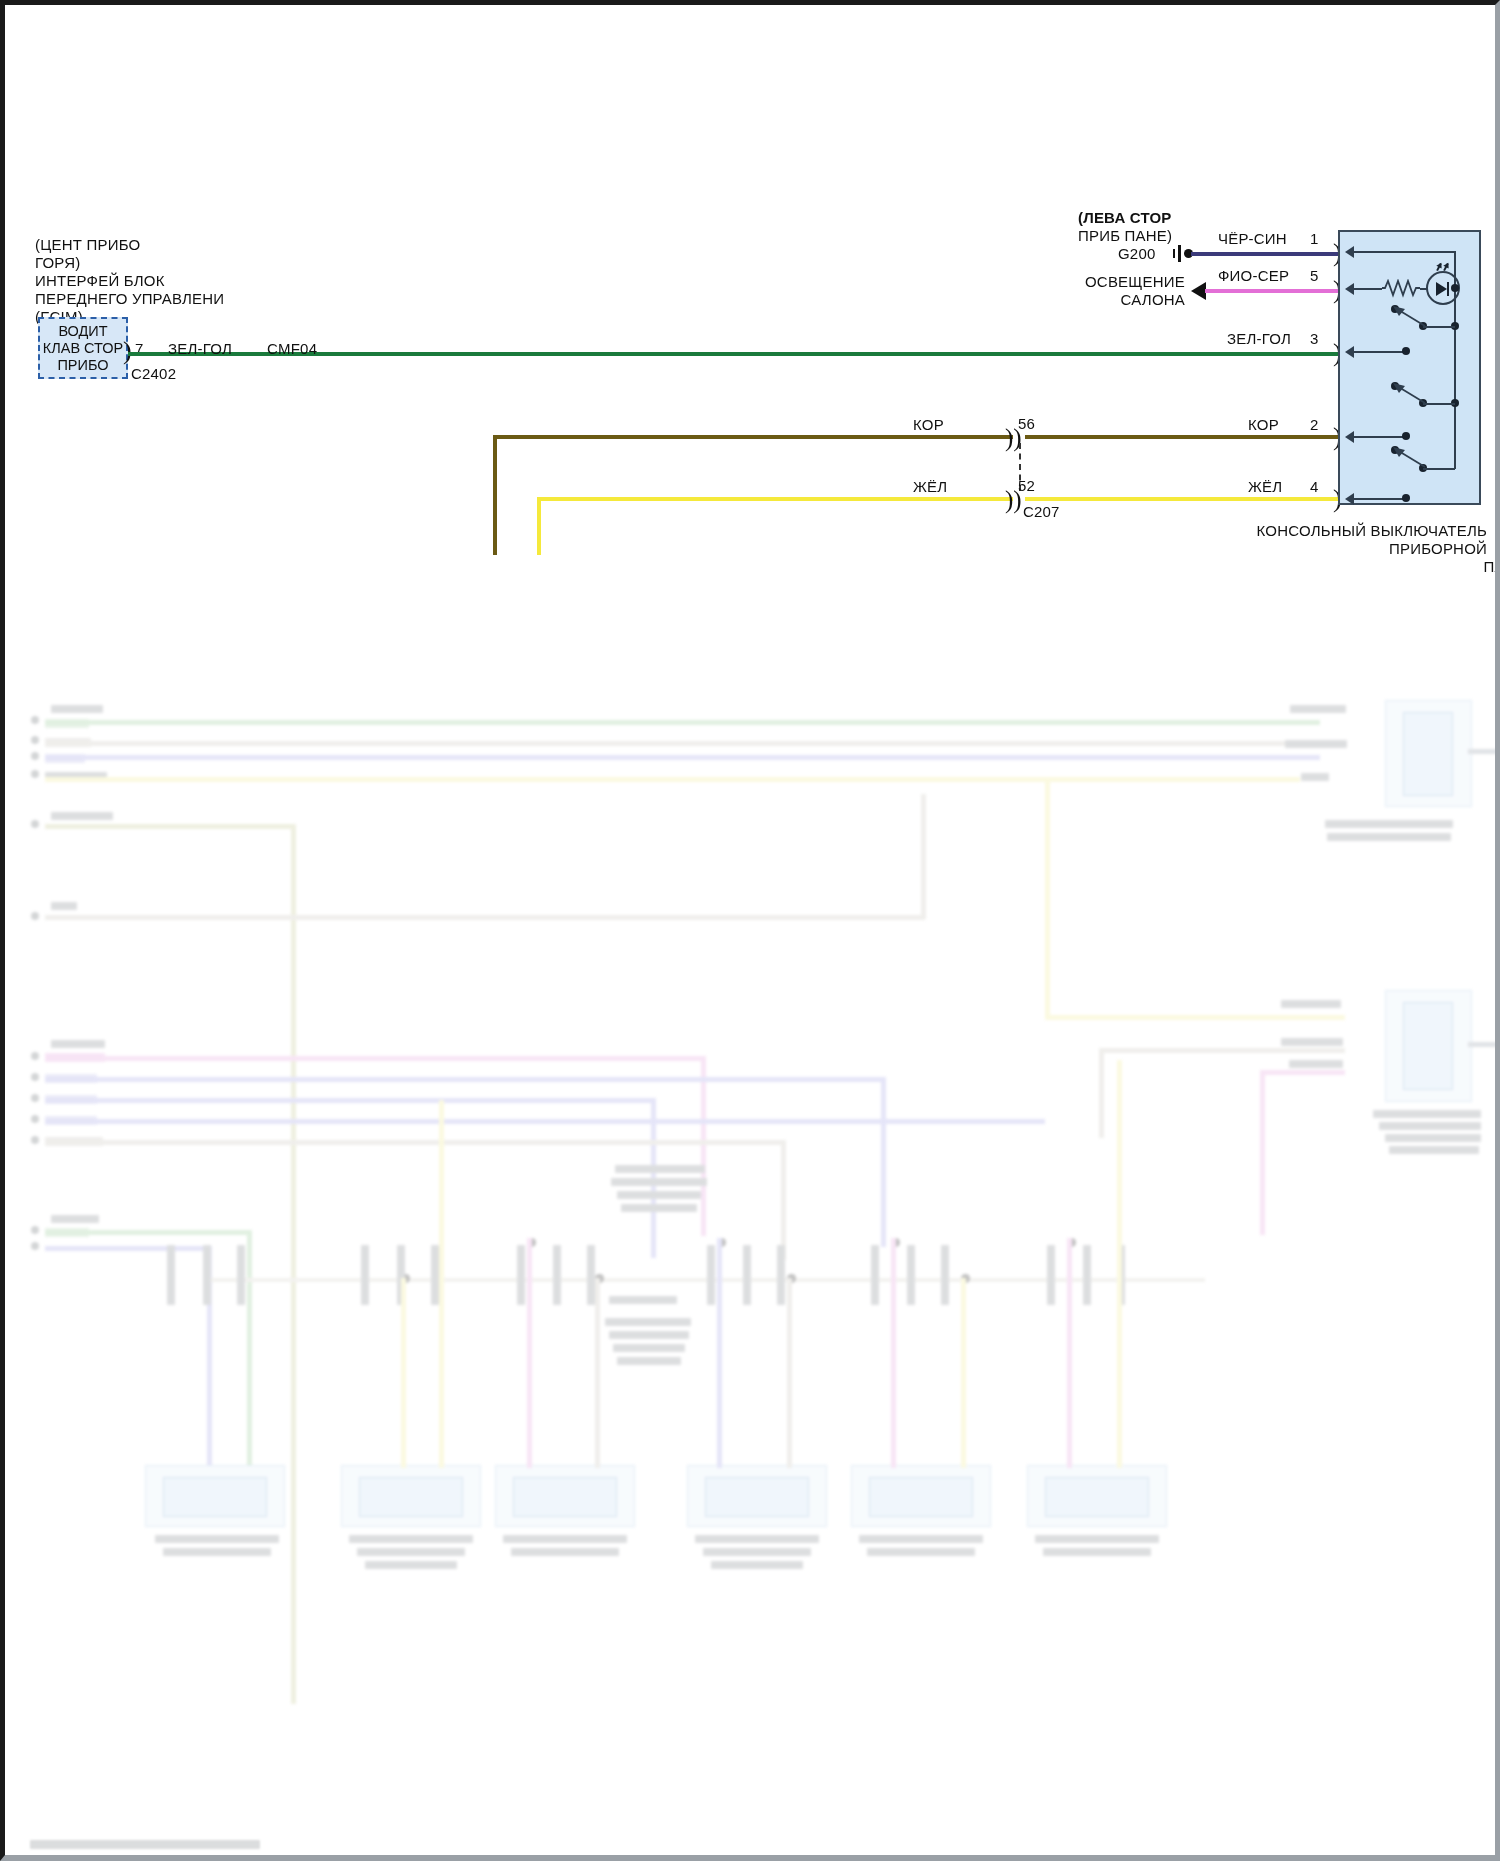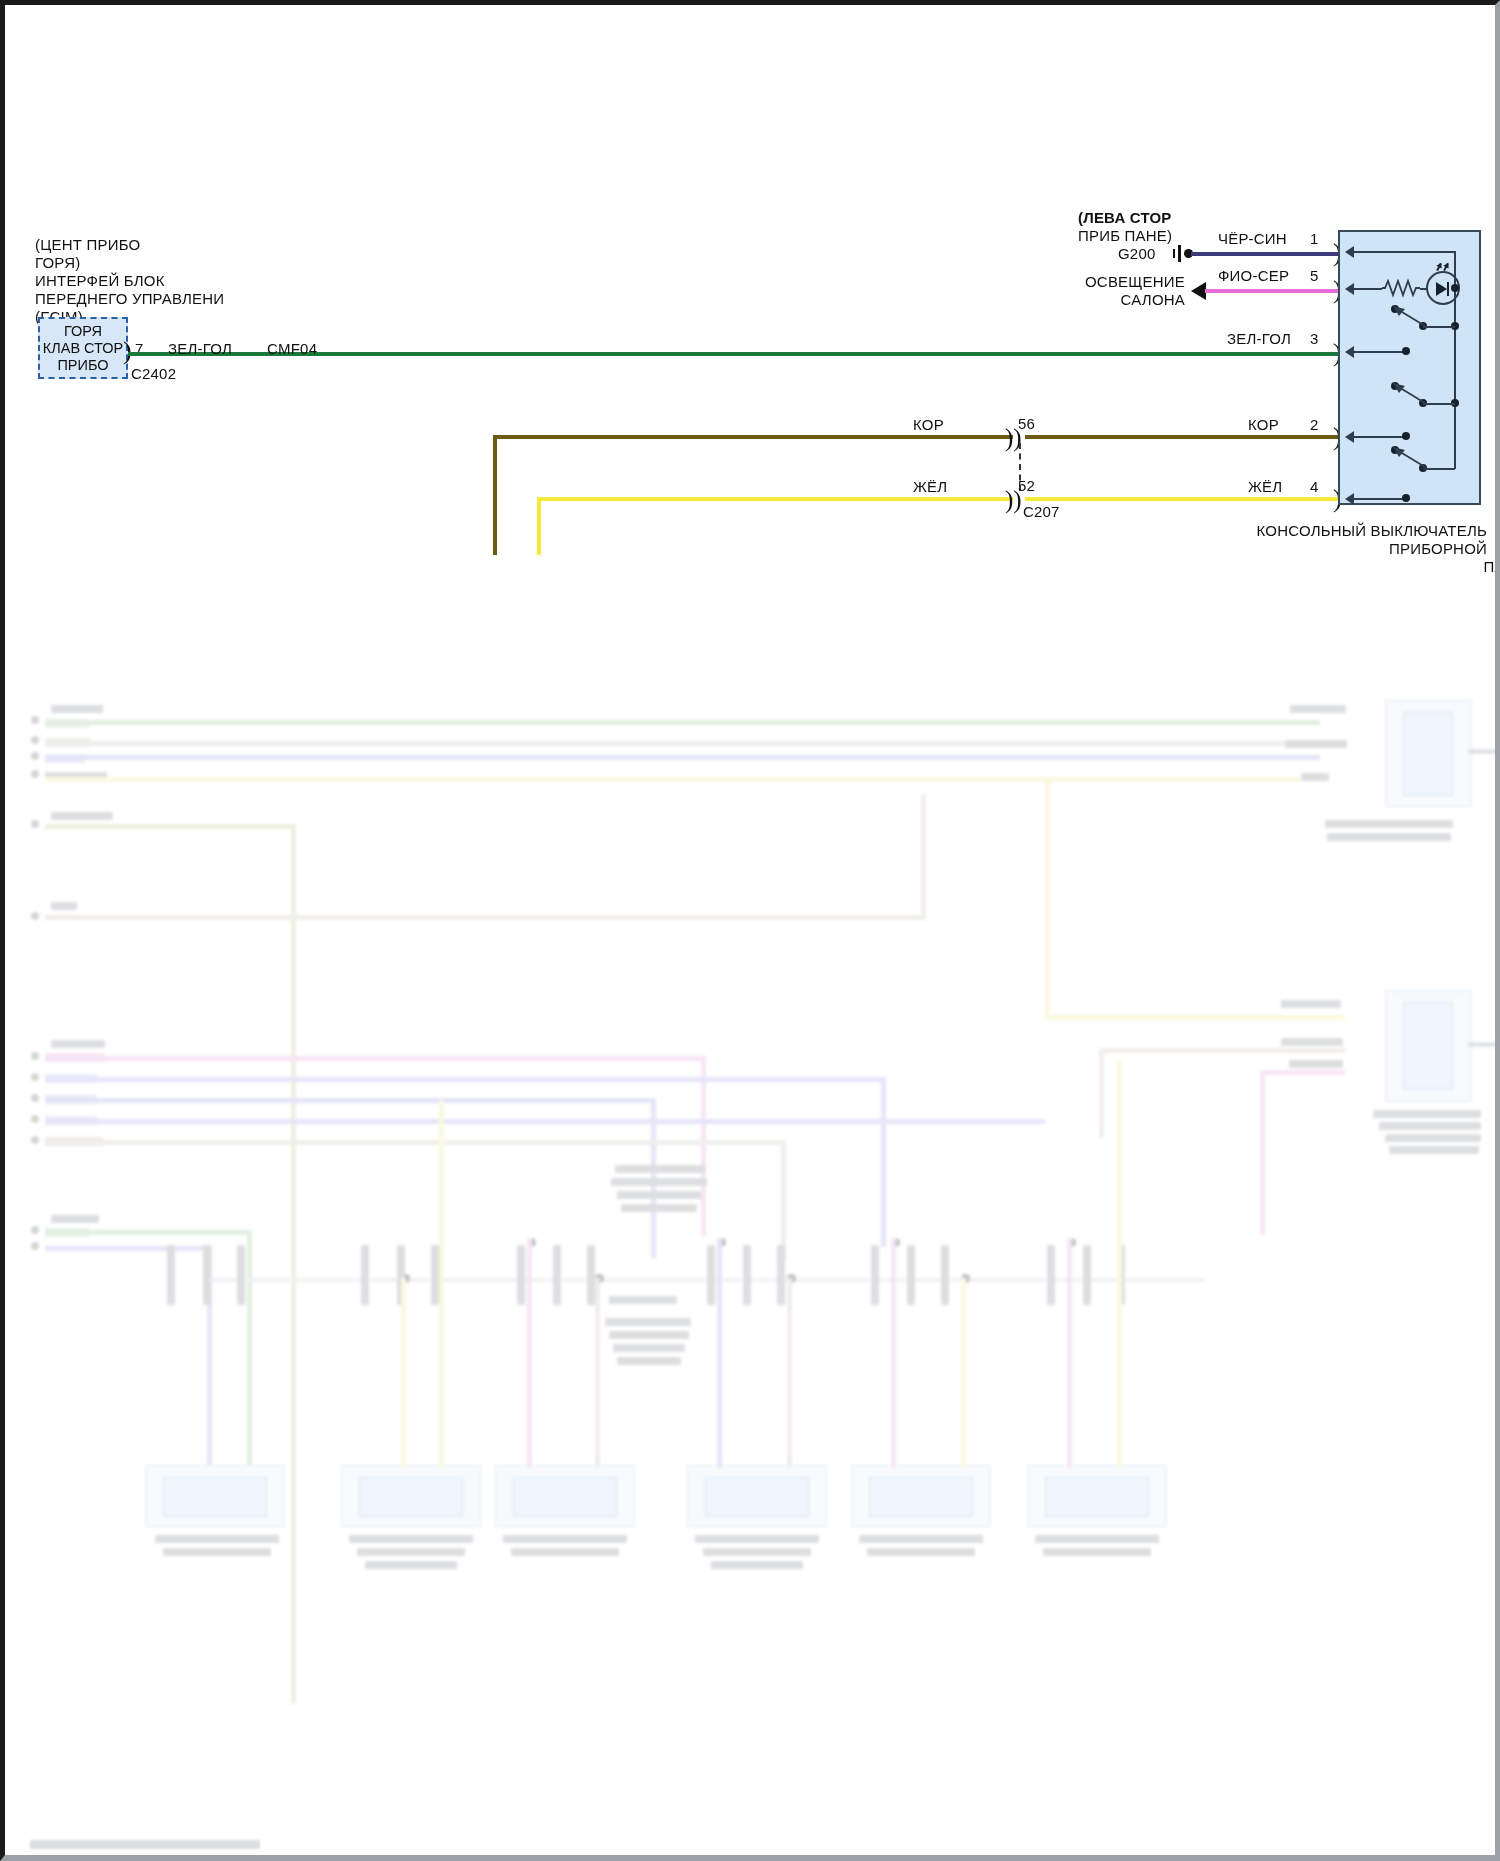--- a/index.html
+++ b/index.html
@@ -283,21 +283,21 @@
   <div id="sharp">
 
     <div class="lbl" style="left:30px;top:231px;">(ЦЕНТ ПРИБО</div>
     <div class="lbl" style="left:30px;top:249px;">ГОРЯ)</div>
     <div class="lbl" style="left:30px;top:267px;">ИНТЕРФЕЙ БЛОК</div>
     <div class="lbl" style="left:30px;top:285px;">ПЕРЕДНЕГО УПРАВЛЕНИ</div>
     <div class="lbl" style="left:30px;top:303px;">(FCIM)</div>
 
     <div id="fcim-box"></div>
     <div id="fcim-text">
-      <div>ГОРЯ</div>
+      <div>ВОДИТ</div>
       <div>КЛАВ СТОР</div>
       <div>ПРИБО</div>
     </div>
 
     <div class="brk" style="left:118px;top:333px;">)</div>
     <div class="lbl" style="left:130px;top:335px;">7</div>
     <div class="lbl" style="left:126px;top:360px;">C2402</div>
 
     <div class="wire hw" style="left:123px;top:347px;width:1212px;background:#1a7a3c;"></div>
     <div class="lbl" style="left:163px;top:335px;">ЗЕЛ-ГОЛ</div>

